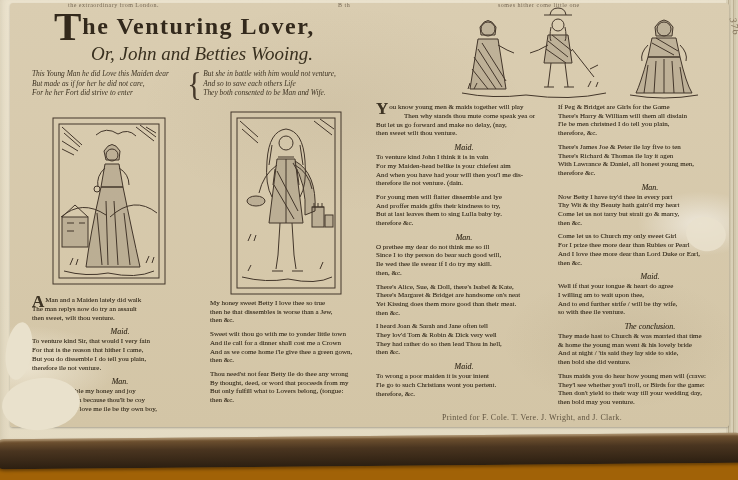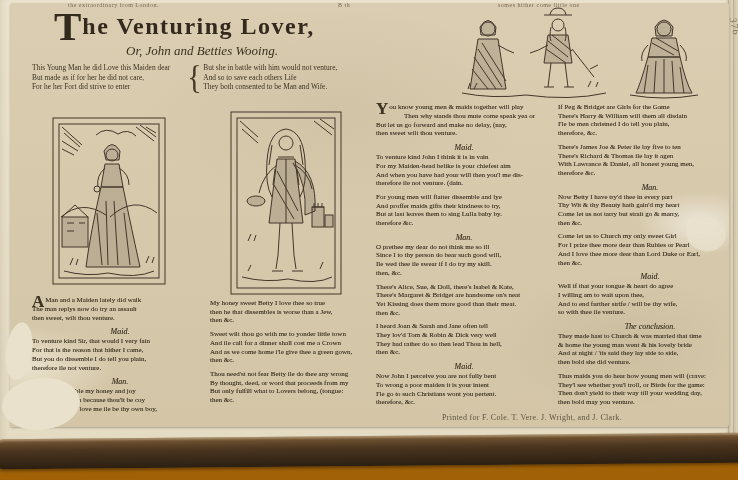--- a/index.html
+++ b/index.html
@@ -35,23 +35,23 @@
     letter-spacing:.5px;white-space:nowrap;opacity:.8;}
   
   .folio{position:absolute;left:716px;top:18px;font-size:10px;font-style:italic;
     color:#83735a;transform:rotate(76deg);letter-spacing:1px;}
   
   .title-block{position:absolute;left:22px;top:8px;width:340px;}
   .title-line{white-space:nowrap;color:#33291c;}
   .title-initial{font-size:41px;font-weight:bold;line-height:30px;vertical-align:-6px;
     margin-left:22px;margin-right:1px;}
   .title-rest{font-size:24px;letter-spacing:1.5px;font-weight:600;}
-  .subtitle{text-align:center;font-style:italic;font-size:13px;margin-top:2px;color:#39301f;}
+  .subtitle{text-align:center;font-style:italic;font-size:19px;margin-top:2px;color:#39301f;}
   .epigraph{display:flex;align-items:center;margin-top:4px;}
-  .epi-col{font-size:7.4px;line-height:9.6px;white-space:nowrap;}
+  .epi-col{font-size:7.4px;line-height:9.6px;white-space:nowrap;font-style:italic;}
   .epi-left{width:162px;}
   .epi-brace{font-size:30px;color:#46392a;width:14px;line-height:26px;
     transform:scaleY(1.15);}
   .epi-right{width:176px;padding-left:2px;}
   
   .cut{position:absolute;}
   .cut svg{display:block;}
   
   .text-col{position:absolute;font-size:7px;line-height:8.7px;color:#3e3424;
     text-shadow:0 0 .5px rgba(62,52,36,.55);}
@@ -273,21 +273,20 @@
           <div class="line indent">then &amp;c.</div>
         </div>
         <div class="stanza">
           <div class="line">I heard Joan &amp; Sarah and Jane often tell</div>
           <div class="line">They lov'd Tom &amp; Robin &amp; Dick very well</div>
           <div class="line">They had rather do so then lead Thou in hell,</div>
           <div class="line indent">then &amp;c.</div>
         </div>
         <div class="stanza">
           <div class="speaker">Maid.</div>
-          <div class="line">Now John I perceive you are not fully bent</div>
           <div class="line">To wrong a poor maiden it is your intent</div>
           <div class="line">I'le go to such Christians wont you pertent.</div>
           <div class="line indent">therefore, &amp;c.</div>
         </div>
       </div>
     <div class="text-col col4">
         <div class="stanza">
           <div class="line">If Peg &amp; Bridget are Girls for the Game</div>
           <div class="line">There's Harry &amp; William will them all disdain</div>
           <div class="line">I'le be men christned I do tell you plain,</div>

